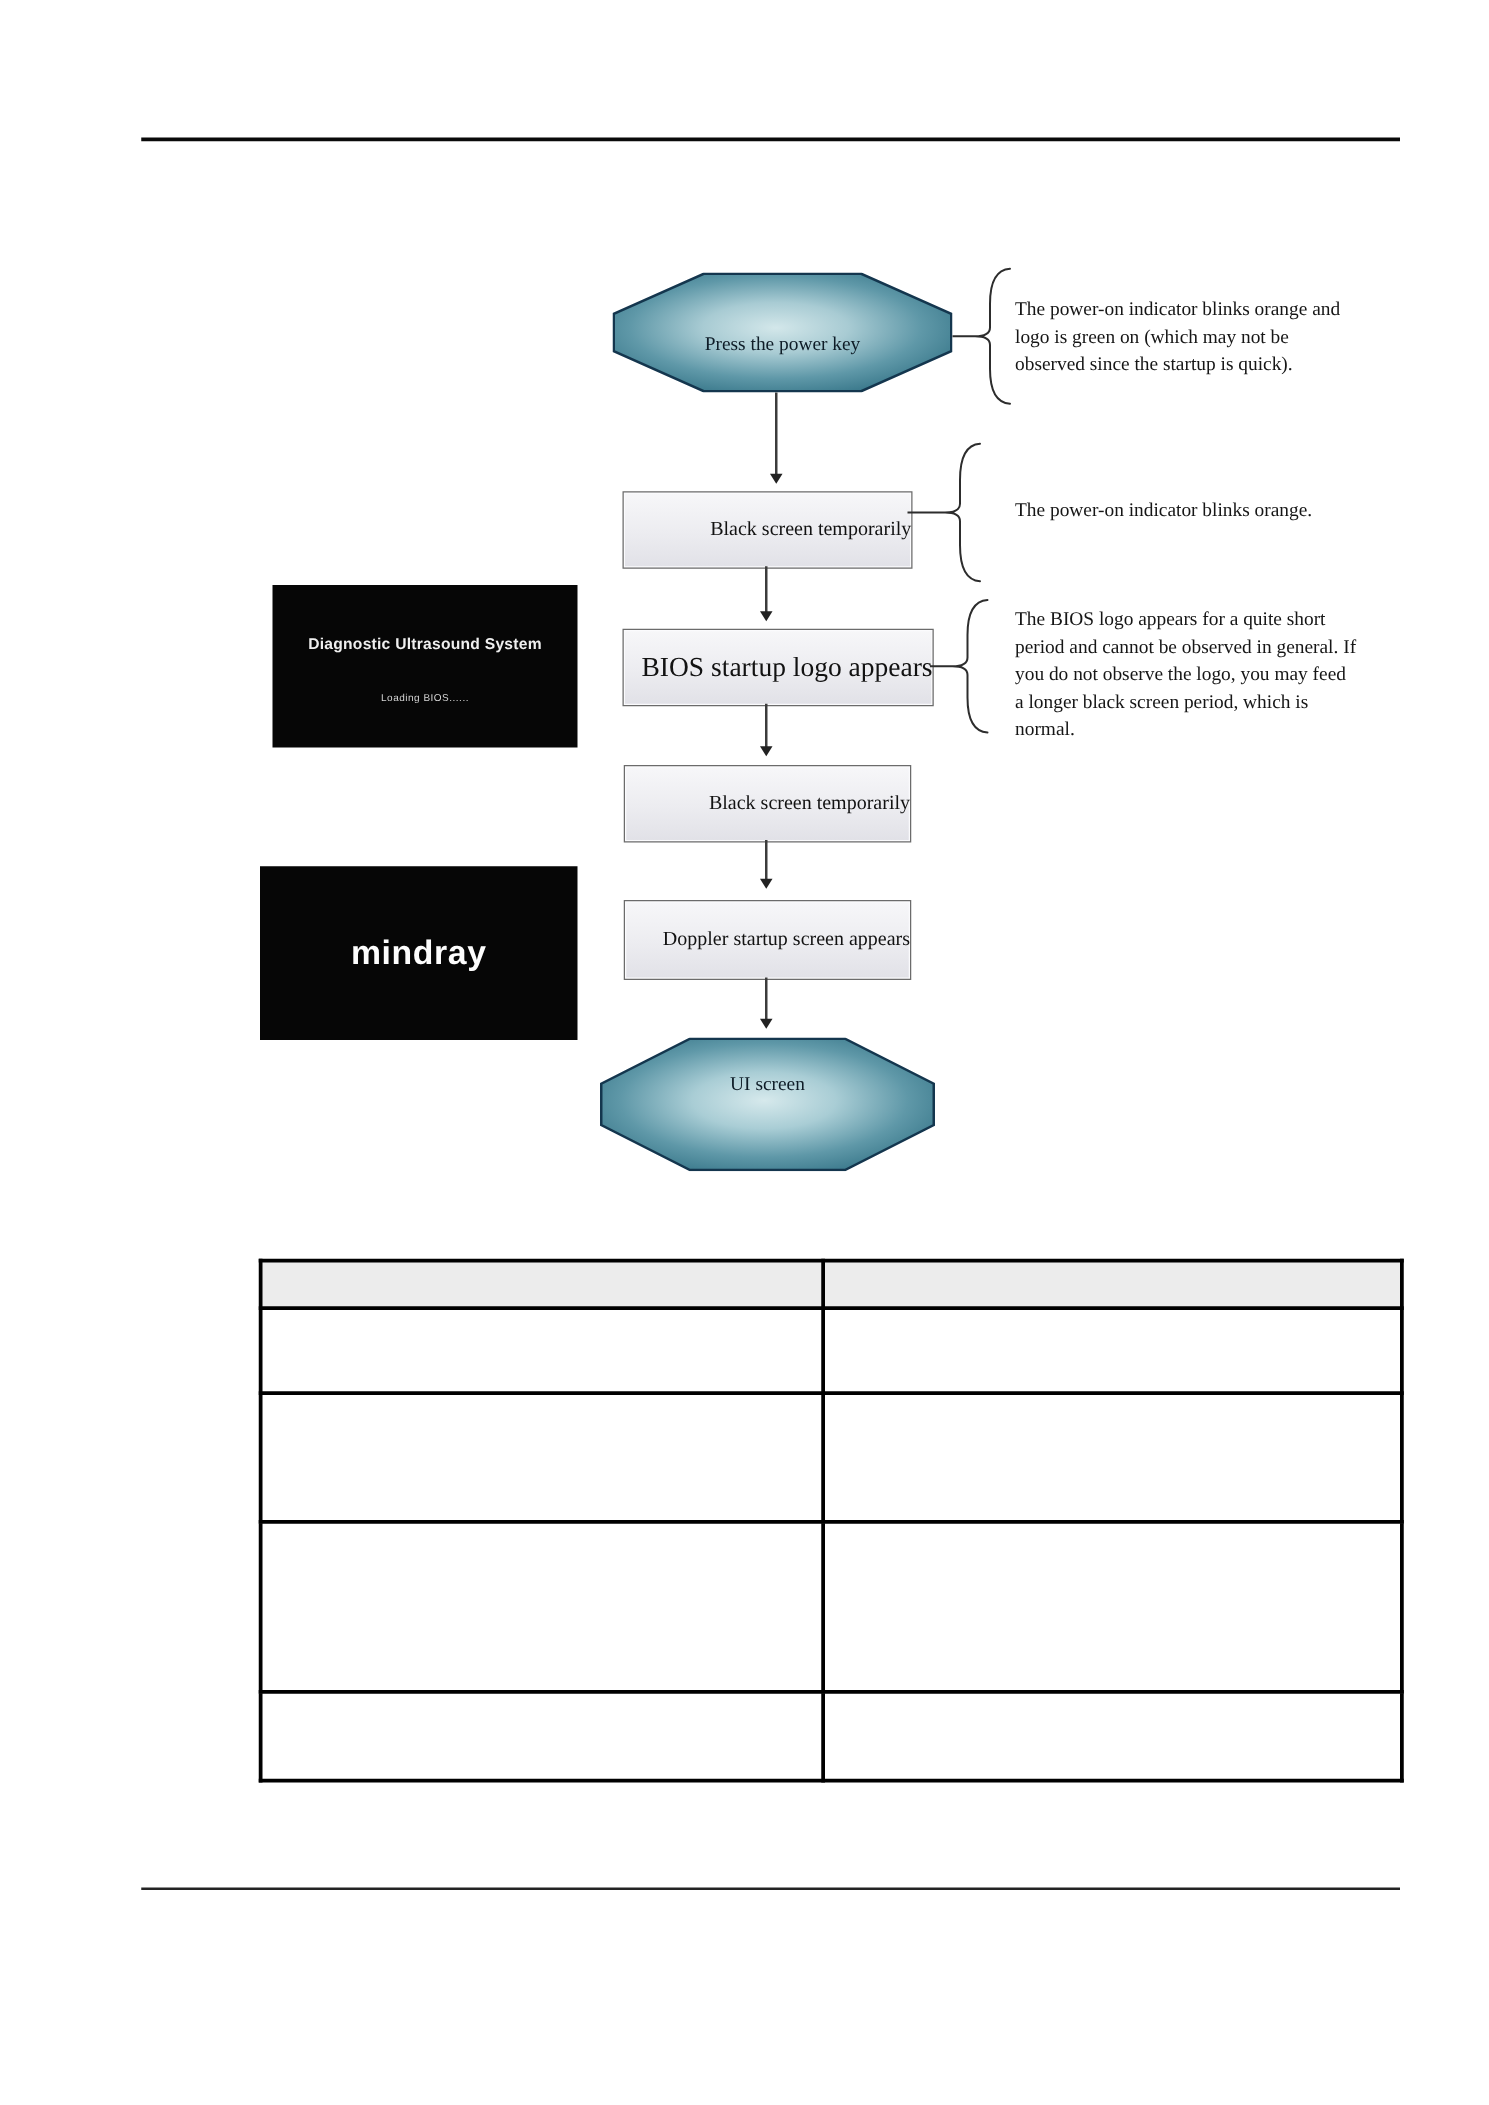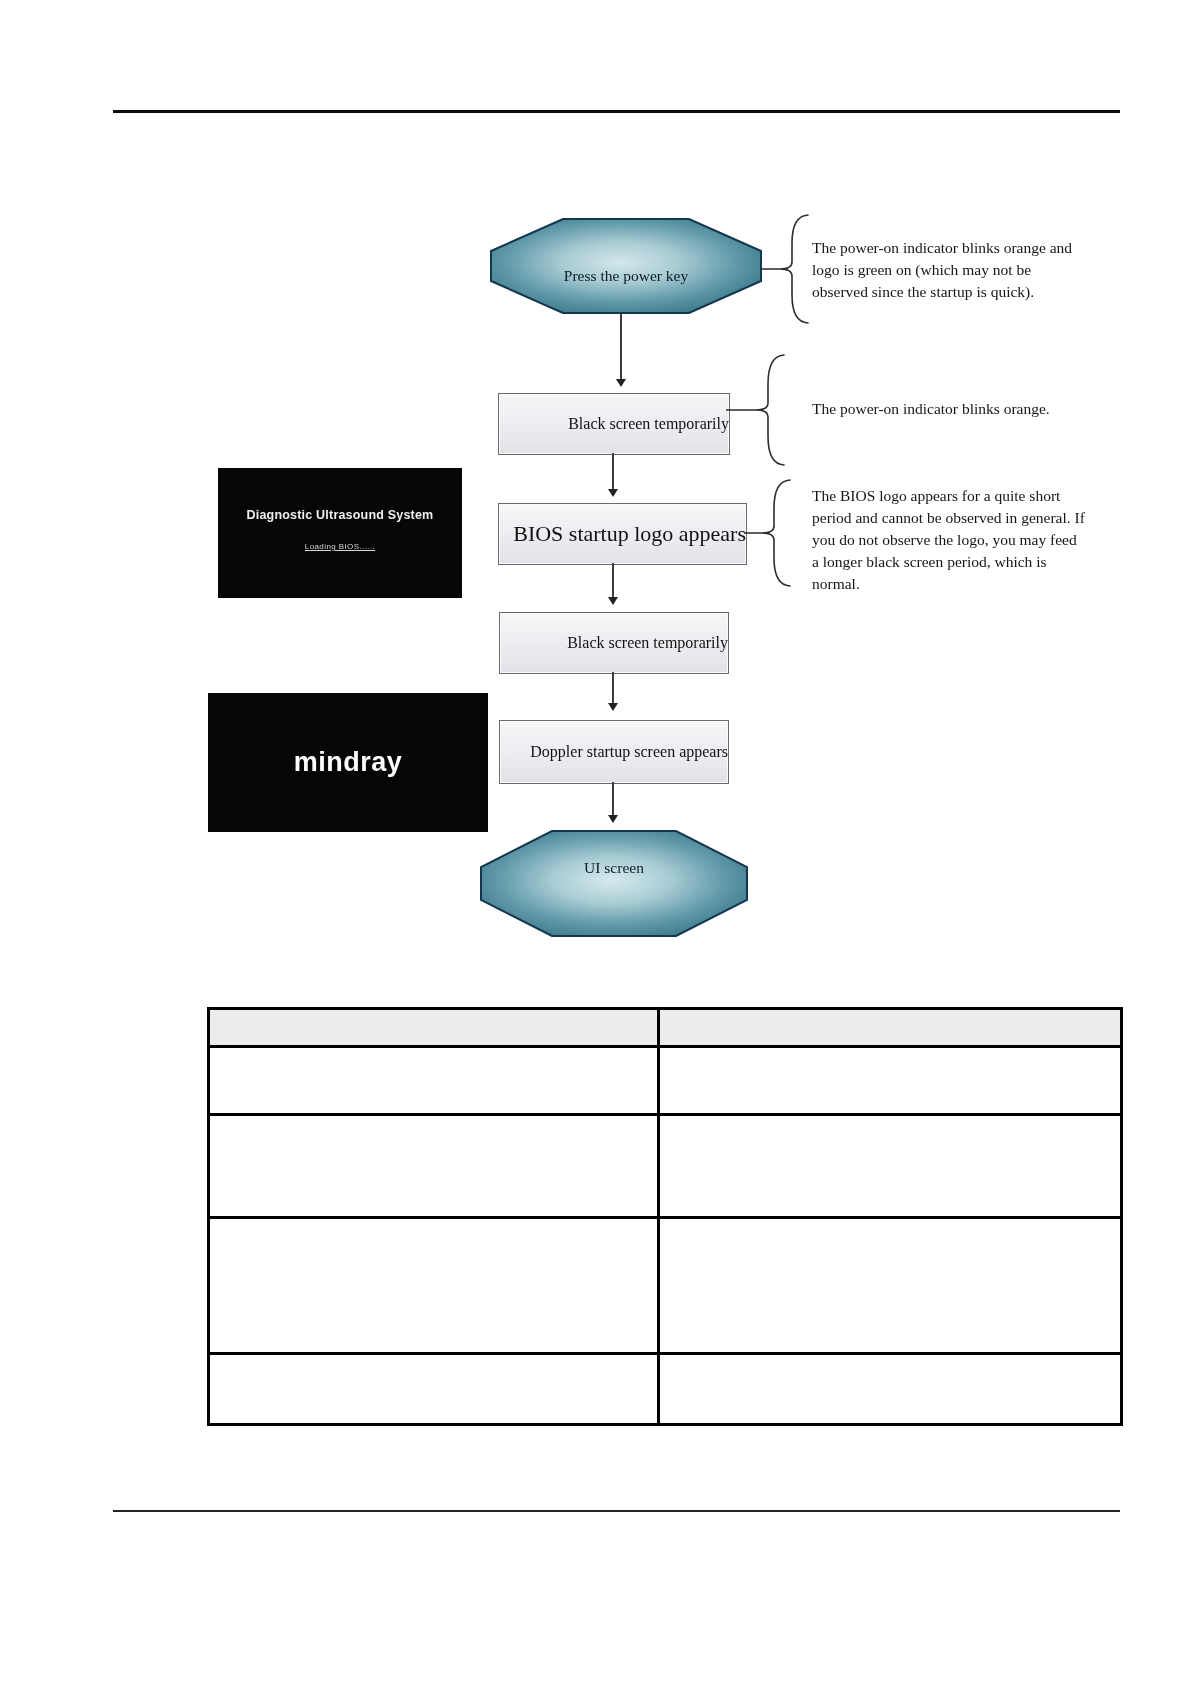--- a/index.html
+++ b/index.html
@@ -60,24 +60,24 @@
   #ann3 { left:812px; top:485px; }
 
   
   .shot { position:absolute; background:#060606; display:flex; flex-direction:column; align-items:center; }
   #shot-bios { left:218px; top:468px; width:244px; height:130px; }
   #shot-bios .t1 {
     margin-top:40px; font-family:"Liberation Sans", sans-serif; font-weight:bold;
     font-size:12.5px; color:#efefef; letter-spacing:0.2px;text-align:right;
   }
   #shot-bios .t2 {
-    margin-top:20px; font-family:"Liberation Sans", sans-serif;
-    font-size:8px; color:#d6d6d6; letter-spacing:0.4px;text-decoration:underline;
-  }
-  #shot-mindray { left:208px; top:693px; width:280px; height:139px; justify-content:center; }
+    margin-top:32px; font-family:"Liberation Sans", sans-serif;
+    font-size:8px; color:#d6d6d6; letter-spacing:0.4px;
+  }
+  #shot-mindray { left:208px; top:693px; width:254px; height:139px; justify-content:center; }
   #shot-mindray .logo {
     font-family:"Liberation Sans", sans-serif; font-weight:bold;
     font-size:27px; color:#fdfdfd; letter-spacing:0.5px;
   }
 
   
   .tbl {
     position:absolute; left:207px; top:1007px; width:913px;
     border-collapse:collapse; table-layout:fixed;
   }

